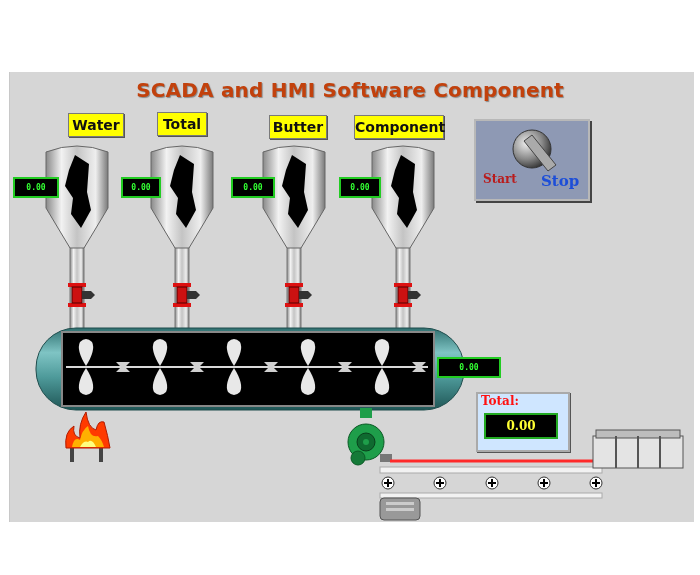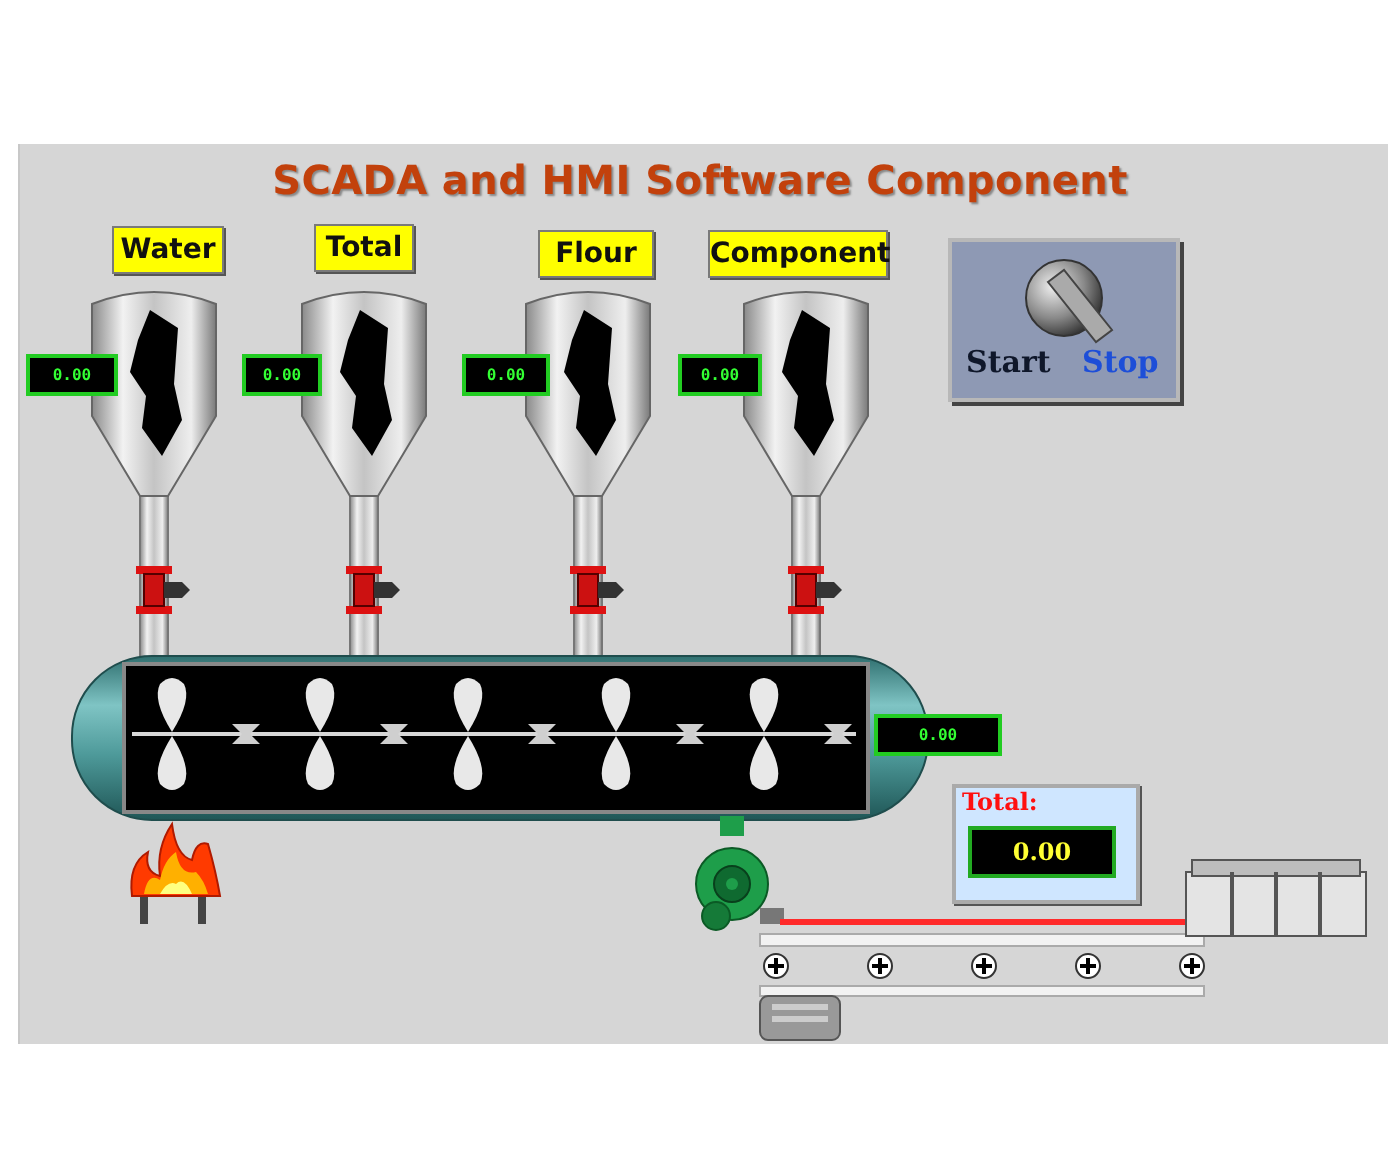--- a/index.html
+++ b/index.html
@@ -3,21 +3,21 @@
 <meta charset="utf-8">
 <style>
   html,body{margin:0;padding:0;background:#ffffff;}
   body{width:700px;height:575px;position:relative;overflow:hidden;font-family:"DejaVu Sans",sans-serif;}
   #panel{position:absolute;left:9px;top:72px;width:684px;height:450px;background:#d6d6d6;border-left:1px solid #c8c8c8;}
   .title{position:absolute;left:0;top:78px;width:700px;text-align:center;font-size:20px;font-weight:bold;color:#c2410c;text-shadow:1px 1px 1px #888;letter-spacing:0.2px;}
   .tag{position:absolute;background:#ffff00;border:1px solid #7a7a7a;box-shadow:1px 1px 0 #555;font-size:14px;font-weight:bold;color:#111;text-align:center;line-height:22px;height:22px;}
   .disp{position:absolute;background:#000;border:2px solid #22cc22;color:#33ff33;font-size:8px;font-weight:bold;text-align:center;line-height:17px;height:17px;font-family:"DejaVu Sans Mono",monospace;}
   svg{position:absolute;left:0;top:0;}
   .switchbox{position:absolute;left:474px;top:119px;width:112px;height:78px;background:#8e99b4;border:2px solid #b8b8b8;box-shadow:2px 2px 0 #444;}
-  .start{position:absolute;left:483px;top:172px;color:#0f172a;font-family:"DejaVu Serif",serif;font-weight:bold;font-size:15px;}
+  .start{position:absolute;left:483px;top:172px;color:#b91c1c;font-family:"DejaVu Serif",serif;font-weight:bold;font-size:12px;}
   .stop{position:absolute;left:541px;top:172px;color:#1d4ed8;font-family:"DejaVu Serif",serif;font-weight:bold;font-size:15px;}
   .totalbox{position:absolute;left:476px;top:392px;width:90px;height:56px;background:#cfe6ff;border:2px solid #aaa;box-shadow:1px 1px 0 #555;}
   .totallabel{position:absolute;left:481px;top:394px;color:#ff1010;font-family:"DejaVu Serif",serif;font-weight:bold;font-size:12px;}
   .totalval{position:absolute;left:484px;top:413px;width:70px;height:22px;background:#000;border:2px solid #22aa22;color:#ffff33;font-family:"DejaVu Serif",serif;font-weight:bold;font-size:12px;text-align:center;line-height:22px;}
 </style>
 </head>
 <body>
 
 <div id="panel"></div>
 
@@ -175,23 +175,23 @@
 
   <g>
     <rect x="593" y="436" width="90" height="32" fill="#e4e4e4" stroke="#555"></rect>
     <rect x="596" y="430" width="84" height="8" fill="#bdbdbd" stroke="#555"></rect>
     <line x1="616" y1="436" x2="616" y2="468" stroke="#555" stroke-width="2"></line>
     <line x1="638" y1="436" x2="638" y2="468" stroke="#555" stroke-width="2"></line>
     <line x1="660" y1="436" x2="660" y2="468" stroke="#555" stroke-width="2"></line>
   </g>
 </svg>
 
-<div class="tag" style="left:56px;top:113px;width:54px;">Water</div>
+<div class="tag" style="left:68px;top:113px;width:54px;">Water</div>
 <div class="tag" style="left:157px;top:112px;width:48px;">Total</div>
-<div class="tag" style="left:269px;top:115px;width:56px;">Flour</div>
+<div class="tag" style="left:269px;top:115px;width:56px;">Butter</div>
 <div class="tag" style="left:354px;top:115px;width:88px;">Component</div>
 
 <div class="disp" style="left:13px;top:177px;width:42px;">0.00</div>
 <div class="disp" style="left:121px;top:177px;width:36px;">0.00</div>
 <div class="disp" style="left:231px;top:177px;width:40px;">0.00</div>
 <div class="disp" style="left:339px;top:177px;width:38px;">0.00</div>
 
 <div class="disp" style="left:437px;top:357px;width:60px;">0.00</div>
 
 <div class="switchbox">

